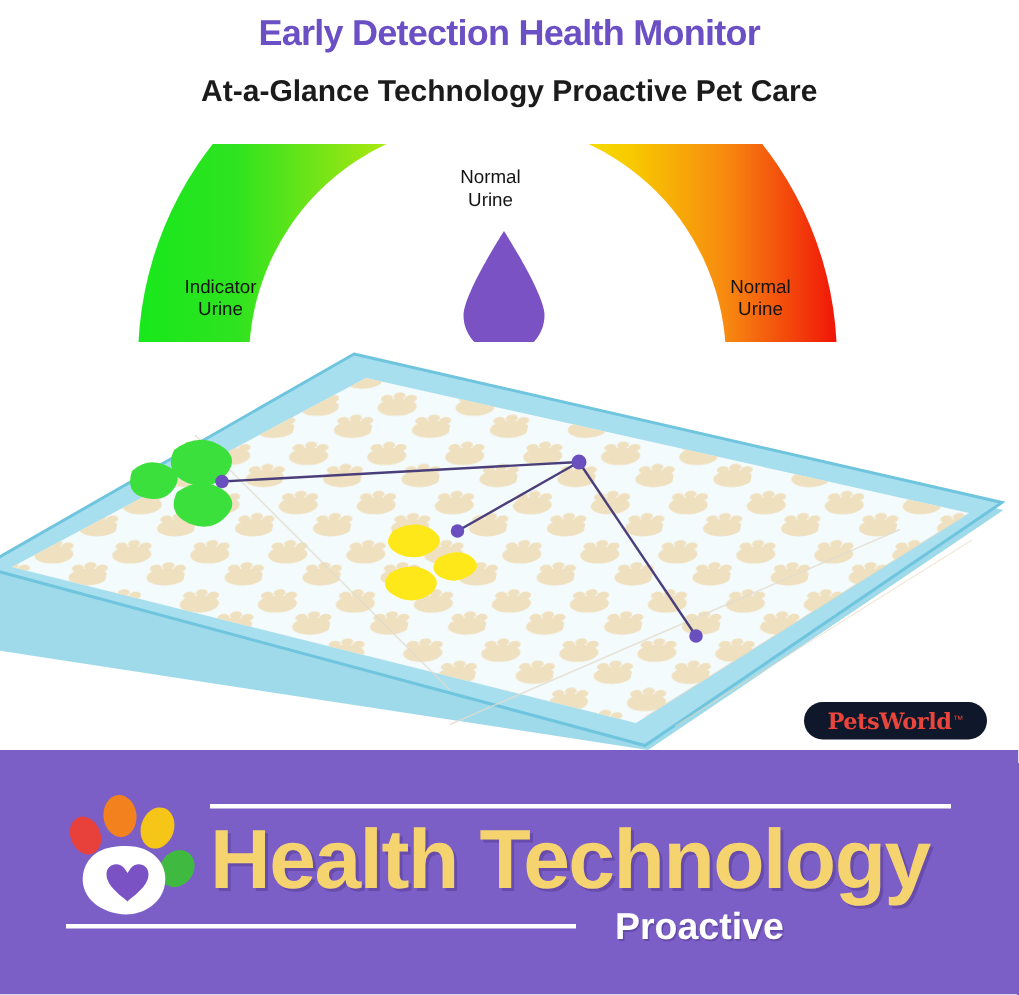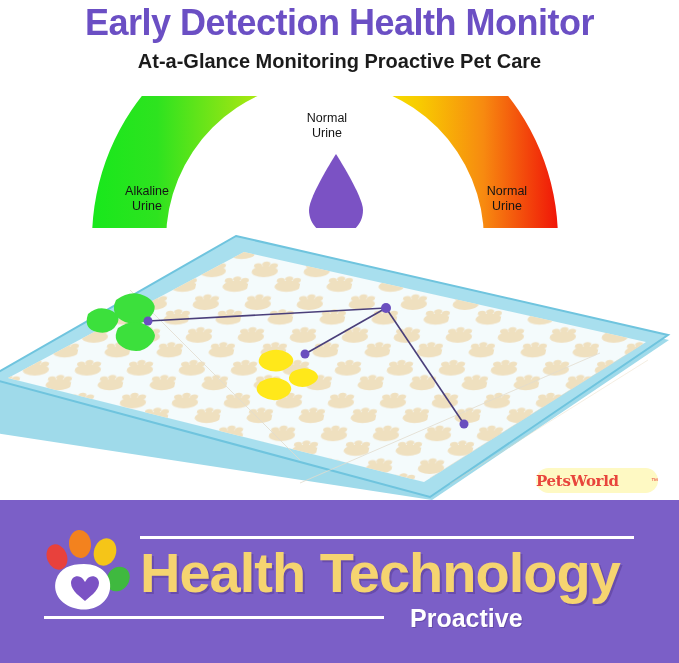--- a/index.html
+++ b/index.html
@@ -9,21 +9,21 @@
     font-family: "Liberation Sans", sans-serif;
     overflow: hidden;
   }
   #root { position: relative; width: 679px; height: 663px; background: #fff; }
 
   
   .header { position: absolute; left: 0; top: 0; width: 679px; height: 92px;
             text-align: center; }
   .title {
     position: absolute; left: 0; top: 1px; width: 679px;
-    font-size: 36px; font-weight: 700; letter-spacing: -0.5px;
+    font-size: 24px; font-weight: 700; letter-spacing: -0.5px;
     color: #6B4FC4; line-height: 44px; white-space: nowrap;
   }
   .subtitle {
     position: absolute; left: 0; top: 48px; width: 679px;
     font-size: 20px; line-height: 26px; color: #1b1b1b; white-space: nowrap;
   }
   .subtitle .strong { font-weight: 700; }
   .subtitle .light { font-weight: 700; }
 
   
@@ -39,22 +39,22 @@
 
   .droplet { position: absolute; left: 306px; top: 152px; width: 60px; height: 86px; }
 
   
   .pad-area { position: absolute; left: 0; top: 228px; width: 679px; height: 272px;
               overflow: hidden; background: #ffffff; }
   .pad-svg { position: absolute; left: 0; top: 0; }
 
   .petsworld {
     position: absolute; left: 536px; top: 468px; width: 122px; height: 25px;
-    background: #fef9c3; border-radius: 13px;
-    display: flex; align-items: center; justify-content: space-between;
+    background: #0f172a; border-radius: 13px;
+    display: flex; align-items: center; justify-content: center;
   }
   .pw-text {
     font-family: "DejaVu Serif", serif; font-weight: 700; font-size: 15px;
     color: #E8453C; letter-spacing: -0.3px;
   }
   .pw-tm { font-size: 7px; vertical-align: super; color: #E8453C; margin-left: 1px; }
 
   
   .banner { position: absolute; left: 0; top: 500px; width: 679px; height: 163px;
             background: #7B5FC7; }
@@ -79,21 +79,21 @@
   }
 </style>
 </head>
 <body>
 
 <div id="root">
 
   <div class="header">
     <div class="title">Early Detection Health Monitor</div>
     <div class="subtitle">
-      <span class="strong">At-a-Glance Monitoring</span>
+      <span class="strong">At-a-Glance Technology</span>
       <span class="light">Proactive Pet Care</span>
     </div>
   </div>
 
   <div class="gauge-wrap">
     <svg class="gauge-svg" width="466" height="150" viewBox="0 0 466 150">
       <defs>
         <linearGradient id="arcgrad" x1="0" y1="0" x2="1" y2="0">
           <stop offset="0.00" stop-color="#18E81C"></stop>
           <stop offset="0.14" stop-color="#2EE31F"></stop>
@@ -107,21 +107,21 @@
       </defs>
 
       <path d="M 0,144 L 0,144 A 233,233 0 0 1 466,144 L 392,144 A 159,159 0 0 0 74,144 Z" fill="url(#arcgrad)"></path>
     </svg>
 
     <div class="gauge-label lbl-normal">
       <div>Normal</div>
       <div>Urine</div>
     </div>
     <div class="gauge-label lbl-alkaline">
-      <div>Alkaline</div>
+      <div>Indicator</div>
       <div>Urine</div>
     </div>
     <div class="gauge-label lbl-acidic">
       <div>Normal</div>
       <div>Urine</div>
     </div>
   </div>
 
   <svg class="droplet" width="60" height="86" viewBox="0 0 60 86">
     <path d="M30 2 C 30 2, 57 44, 57 58 C 57 73, 45 84, 30 84 C 15 84, 3 73, 3 58 C 3 44, 30 2, 30 2 Z" fill="#7B52C4"></path>

